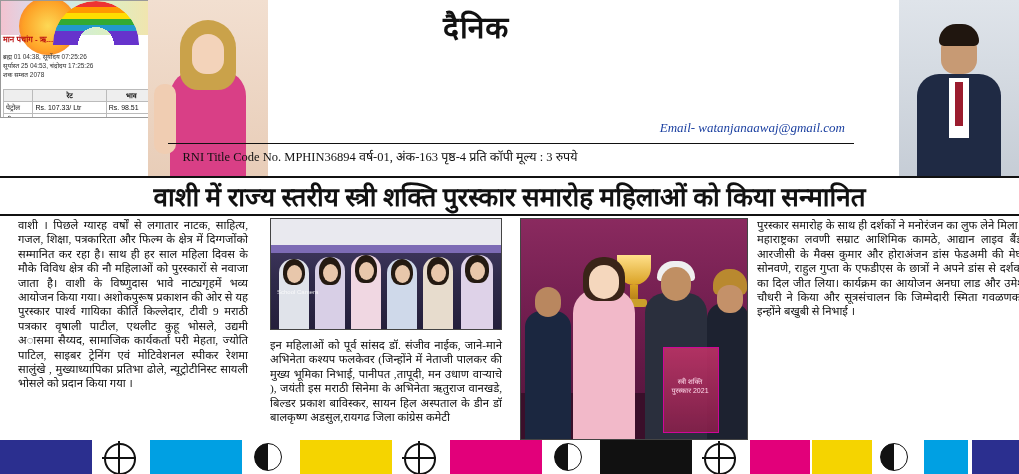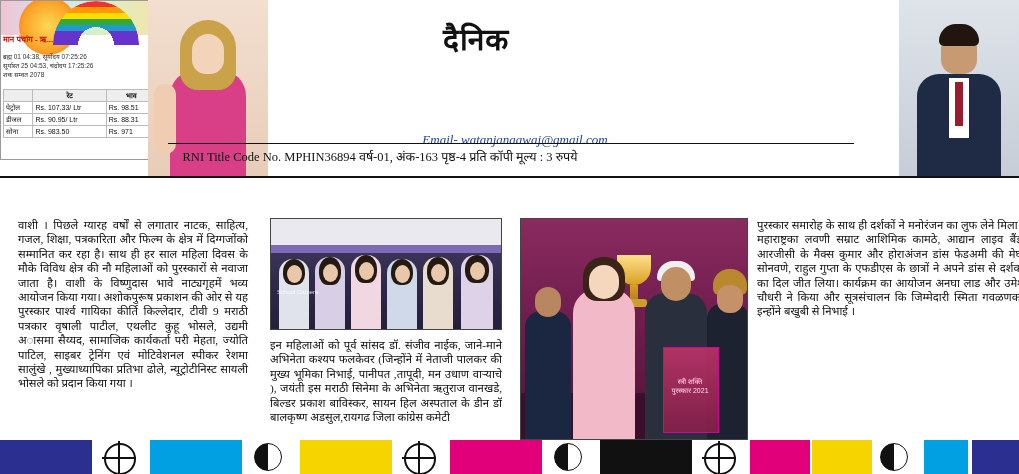--- a/index.html
+++ b/index.html
@@ -11,21 +11,21 @@
     overflow:hidden;
     position:relative;
   }
   .page{position:relative;width:1019px;height:474px;overflow:hidden;}
 
   
   .masthead{position:relative;height:178px;width:1019px;border-bottom:2px solid #111;box-sizing:border-box;}
 
   
   .rate-box{
-    position:absolute;left:0;top:0;width:160px;height:160px;
+    position:absolute;left:0;top:0;width:160px;height:118px;
     background:#ffffff;border:1px solid #999;box-sizing:border-box;
     font-family:"Liberation Sans", sans-serif;overflow:hidden;
   }
   .rate-strip{
     position:absolute;left:0;top:0;width:160px;height:34px;
     background:linear-gradient(90deg,#f3c3d0 0%,#cfe3f5 30%,#d7f0c8 60%,#f7e2a8 100%);
   }
   .rate-head{
     position:absolute;left:2px;top:34px;width:156px;font-size:8px;line-height:9px;color:#b11;font-weight:bold;
   }
@@ -42,33 +42,33 @@
   }
   .rainbow{
     position:absolute;left:52px;top:0px;width:86px;height:44px;border-radius:86px 86px 0 0;
     background:
       linear-gradient(#e33 0 6px,#f90 6px 12px,#fd0 12px 18px,#3a3 18px 24px,#29c 24px 30px,#63c 30px 36px);
     -webkit-mask:radial-gradient(circle at 50% 100%, transparent 0 18px, #000 18px);
             mask:radial-gradient(circle at 50% 100%, transparent 0 18px, #000 18px);
   }
 
   
-  .title-wrap{position:absolute;left:165px;top:12px;width:690px;height:176px;}
+  .title-wrap{position:absolute;left:165px;top:0;width:690px;height:176px;}
   .dainik{
     position:absolute;left:278px;top:6px;font-size:30px;font-weight:bold;color:#111;
     font-family:"Liberation Serif", serif;letter-spacing:1px;
   }
   .paper-name{
     position:absolute;left:20px;top:28px;width:660px;text-align:center;
     font-size:78px;line-height:84px;font-weight:bold;color:#111;
     font-family:"Liberation Serif", serif;letter-spacing:2px;
     white-space:nowrap;
   }
   .email{
-    position:absolute;left:20px;top:120px;width:660px;text-align:center;
+    position:absolute;left:20px;top:120px;width:660px;text-align:right;
     font-size:13px;color:#1a3fa0;font-family:"Liberation Serif", serif;font-style:italic;
   }
   .rni{
     position:absolute;left:60px;top:148px;width:640px;text-align:center;
     font-size:12.5px;color:#111;font-family:"Liberation Serif", serif;
   }
   .rni-line{position:absolute;left:168px;top:143px;width:686px;height:1px;background:#111;}
 
   
   .photo-woman{
@@ -209,20 +209,21 @@
 
     <div class="photo-man">
       <div class="pm-suit"></div>
       <div class="pm-shirt"></div>
       <div class="pm-tie"></div>
       <div class="pm-head"></div>
       <div class="pm-hair"></div>
     </div>
   </div>
 
+  <div class="headline">वाशी में राज्य स्तरीय स्त्री शक्ति पुरस्कार समारोह महिलाओं को किया सन्मानित</div>
 
   <div class="body-area">
 
     <div class="col col-1">
       <p>वाशी । पिछले ग्यारह  वर्षों से लगातार नाटक, साहित्य, गजल, शिक्षा, पत्रकारिता और फिल्म के क्षेत्र में दिग्गजोंको सम्मानित कर रहा है। साथ ही हर साल महिला दिवस के मौके विविध  क्षेत्र की नौ महिलाओं को पुरस्कारों से नवाजा जाता है। वाशी के विष्णुदास भावे नाट्यगृहमें भव्य आयोजन  किया गया। अशोकपुरूष प्रकाशन की ओर से यह पुरस्कार पार्श्व गायिका कीर्ति किल्लेदार, टीवी 9 मराठी पत्रकार वृषाली पाटील, एथलीट कुहू भोसले, उद्यमी अासमा सैय्यद, सामाजिक कार्यकर्ता परी मेहता, ज्योति पाटिल, साइबर ट्रेनिंग एवं  मोटिवेशनल स्पीकर रेशमा सालुंखे ,  मुख्याध्यापिका प्रतिभा ढोले, न्यूट्रोटीनिस्ट सायली भोसले को प्रदान किया गया ।</p>
     </div>
 
     <div class="photo-group">
       <div class="pg-bg"></div>
       <div class="pg-banner"></div>

